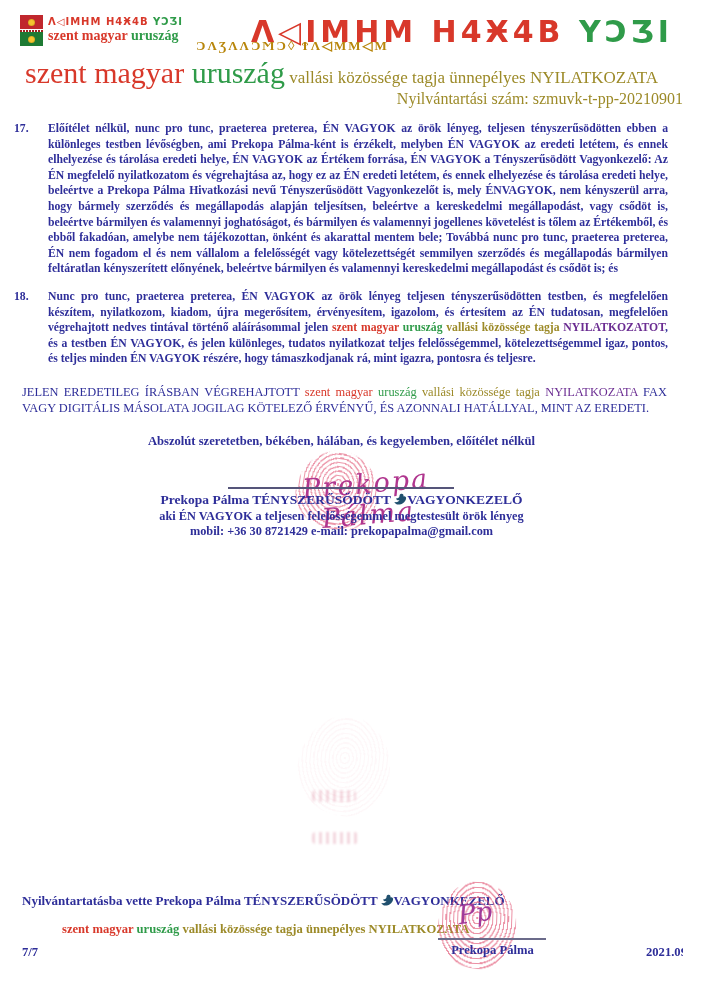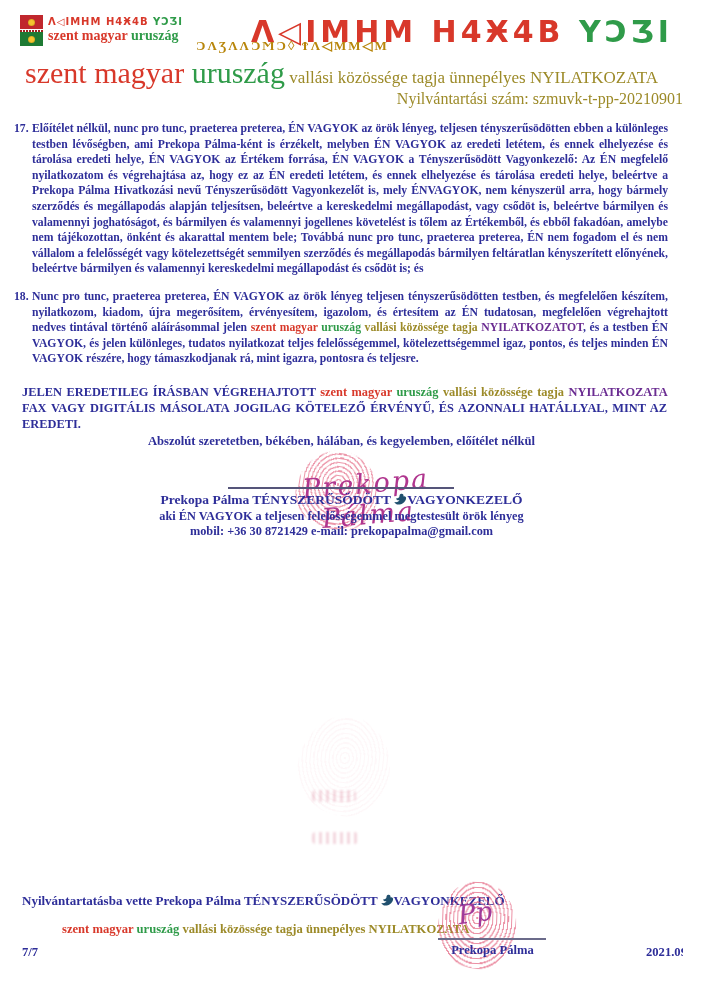--- a/index.html
+++ b/index.html
@@ -28,23 +28,23 @@
   .c-purple{color:#6b2d92;}
   
   .title{position:absolute;left:0;top:58px;width:100%;text-align:center;line-height:30px;}
   .title .org{font-size:30px;}
   .title .suffix{font-size:17px;color:#9c8a28;}
   .registry{position:absolute;left:0;top:90px;width:100%;text-align:right;
             font-size:16px;color:#9c8a28;}
   
   .clause{position:absolute;left:14px;right:15px;font-weight:bold;font-size:11.7px;line-height:15.6px;}
   .clause .num{position:absolute;left:0;top:0;}
-  .clause .ptext{margin-left:18px;text-align:justify;}
+  .clause .ptext{margin-left:34px;text-align:justify;}
   
-  .statement{position:absolute;left:22px;right:16px;top:384px;font-weight:bold;
+  .statement{position:absolute;left:22px;right:16px;top:384px;font-weight:normal;
              font-size:12.4px;line-height:16px;text-align:justify;}
   .blessing{position:absolute;left:0;top:434px;width:100%;text-align:center;
             font-weight:bold;font-size:12.6px;}
   
   .fp{position:absolute;border-radius:50% 50% 46% 54%/56% 52% 48% 44%;
       background:repeating-radial-gradient(ellipse 62% 72% at 50% 42%,
         rgba(226,92,122,.8) 0 1.2px,rgba(255,255,255,0) 1.2px 3.8px);
       filter:blur(.3px);}
   .fp1{left:296px;top:451px;width:82px;height:80px;opacity:.8;transform:rotate(9deg);}
   .fp2{left:438px;top:881px;width:78px;height:88px;opacity:.85;transform:rotate(2deg);}

